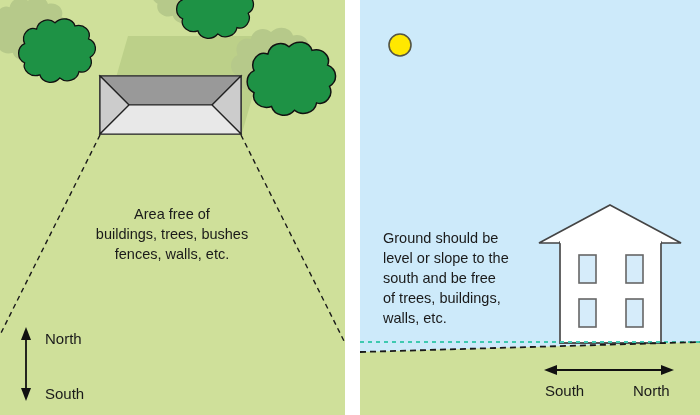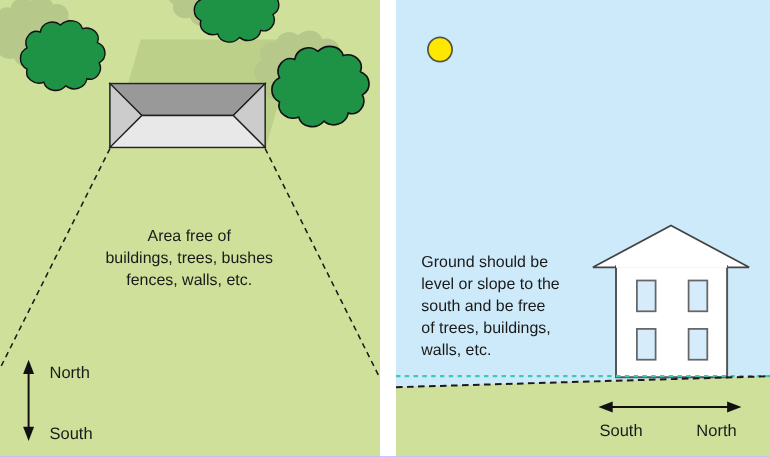--- a/index.html
+++ b/index.html
@@ -8,21 +8,21 @@
     background: #ffffff;
   }
   body {
     font-family: "Liberation Sans", sans-serif;
   }
   #figure {
     position: relative;
     width: 700px;
     height: 415px;
     overflow: hidden;
-    background: #8b5cf6;
+    background: #fca5a5;
   }
   #figure svg {
     display: block;
   }
   .panel-text {
     font-family: "Liberation Sans", sans-serif;
     fill: #1a1a1a;
   }
 </style>
 </head>

